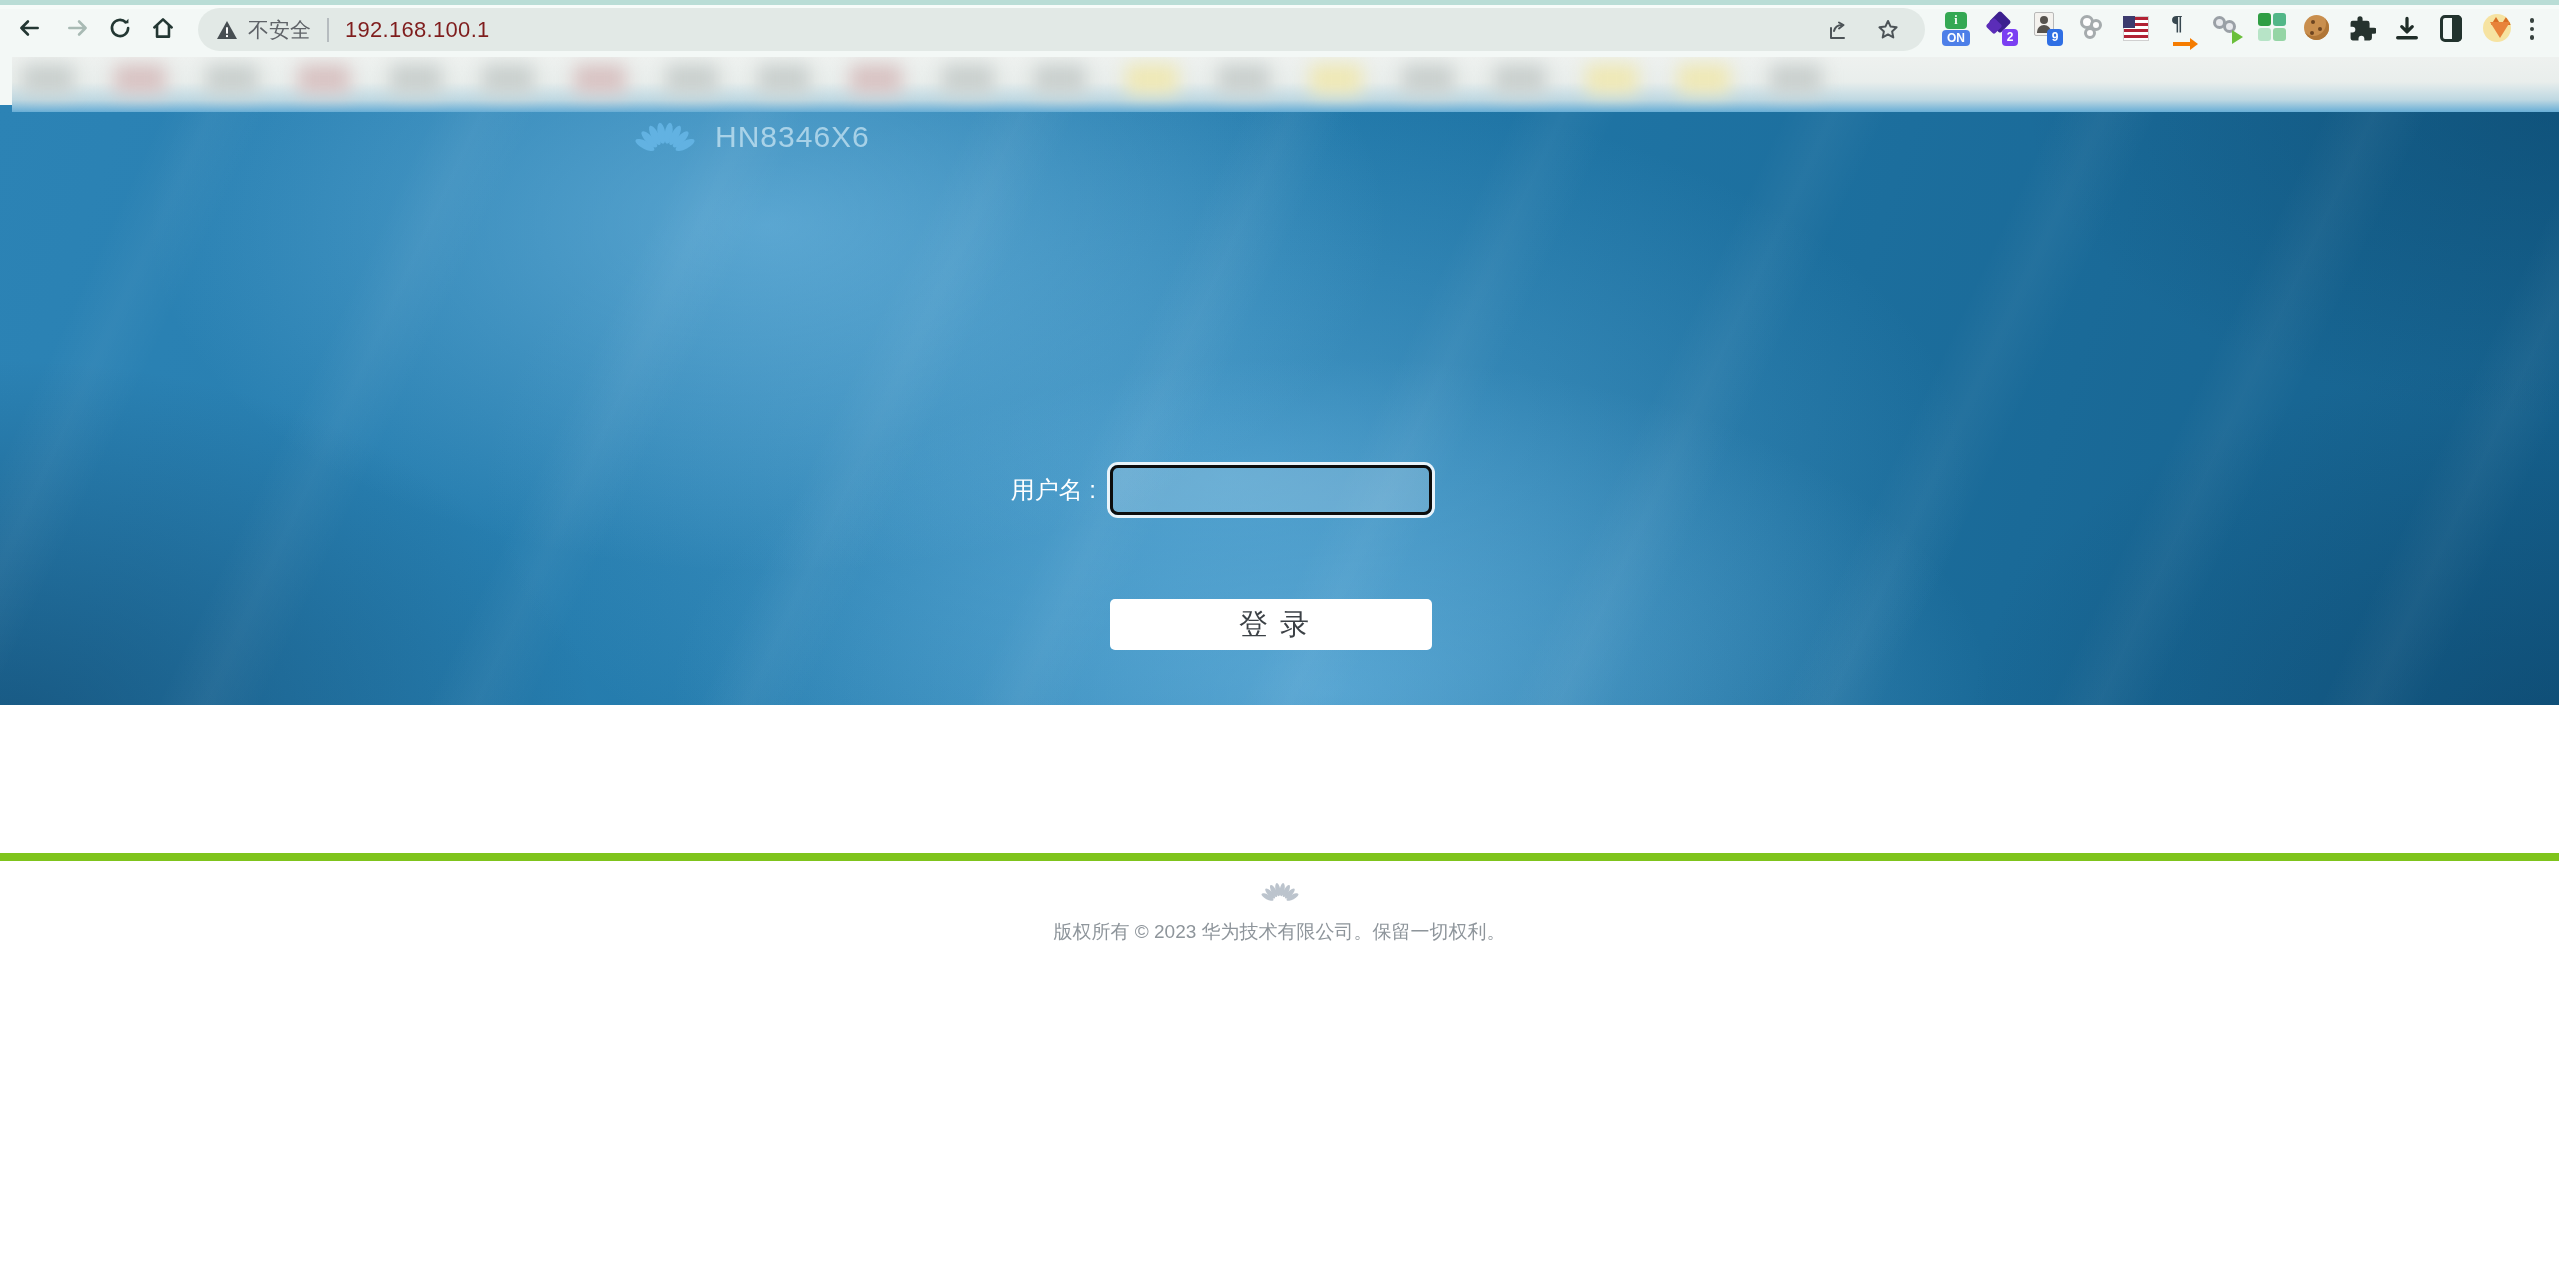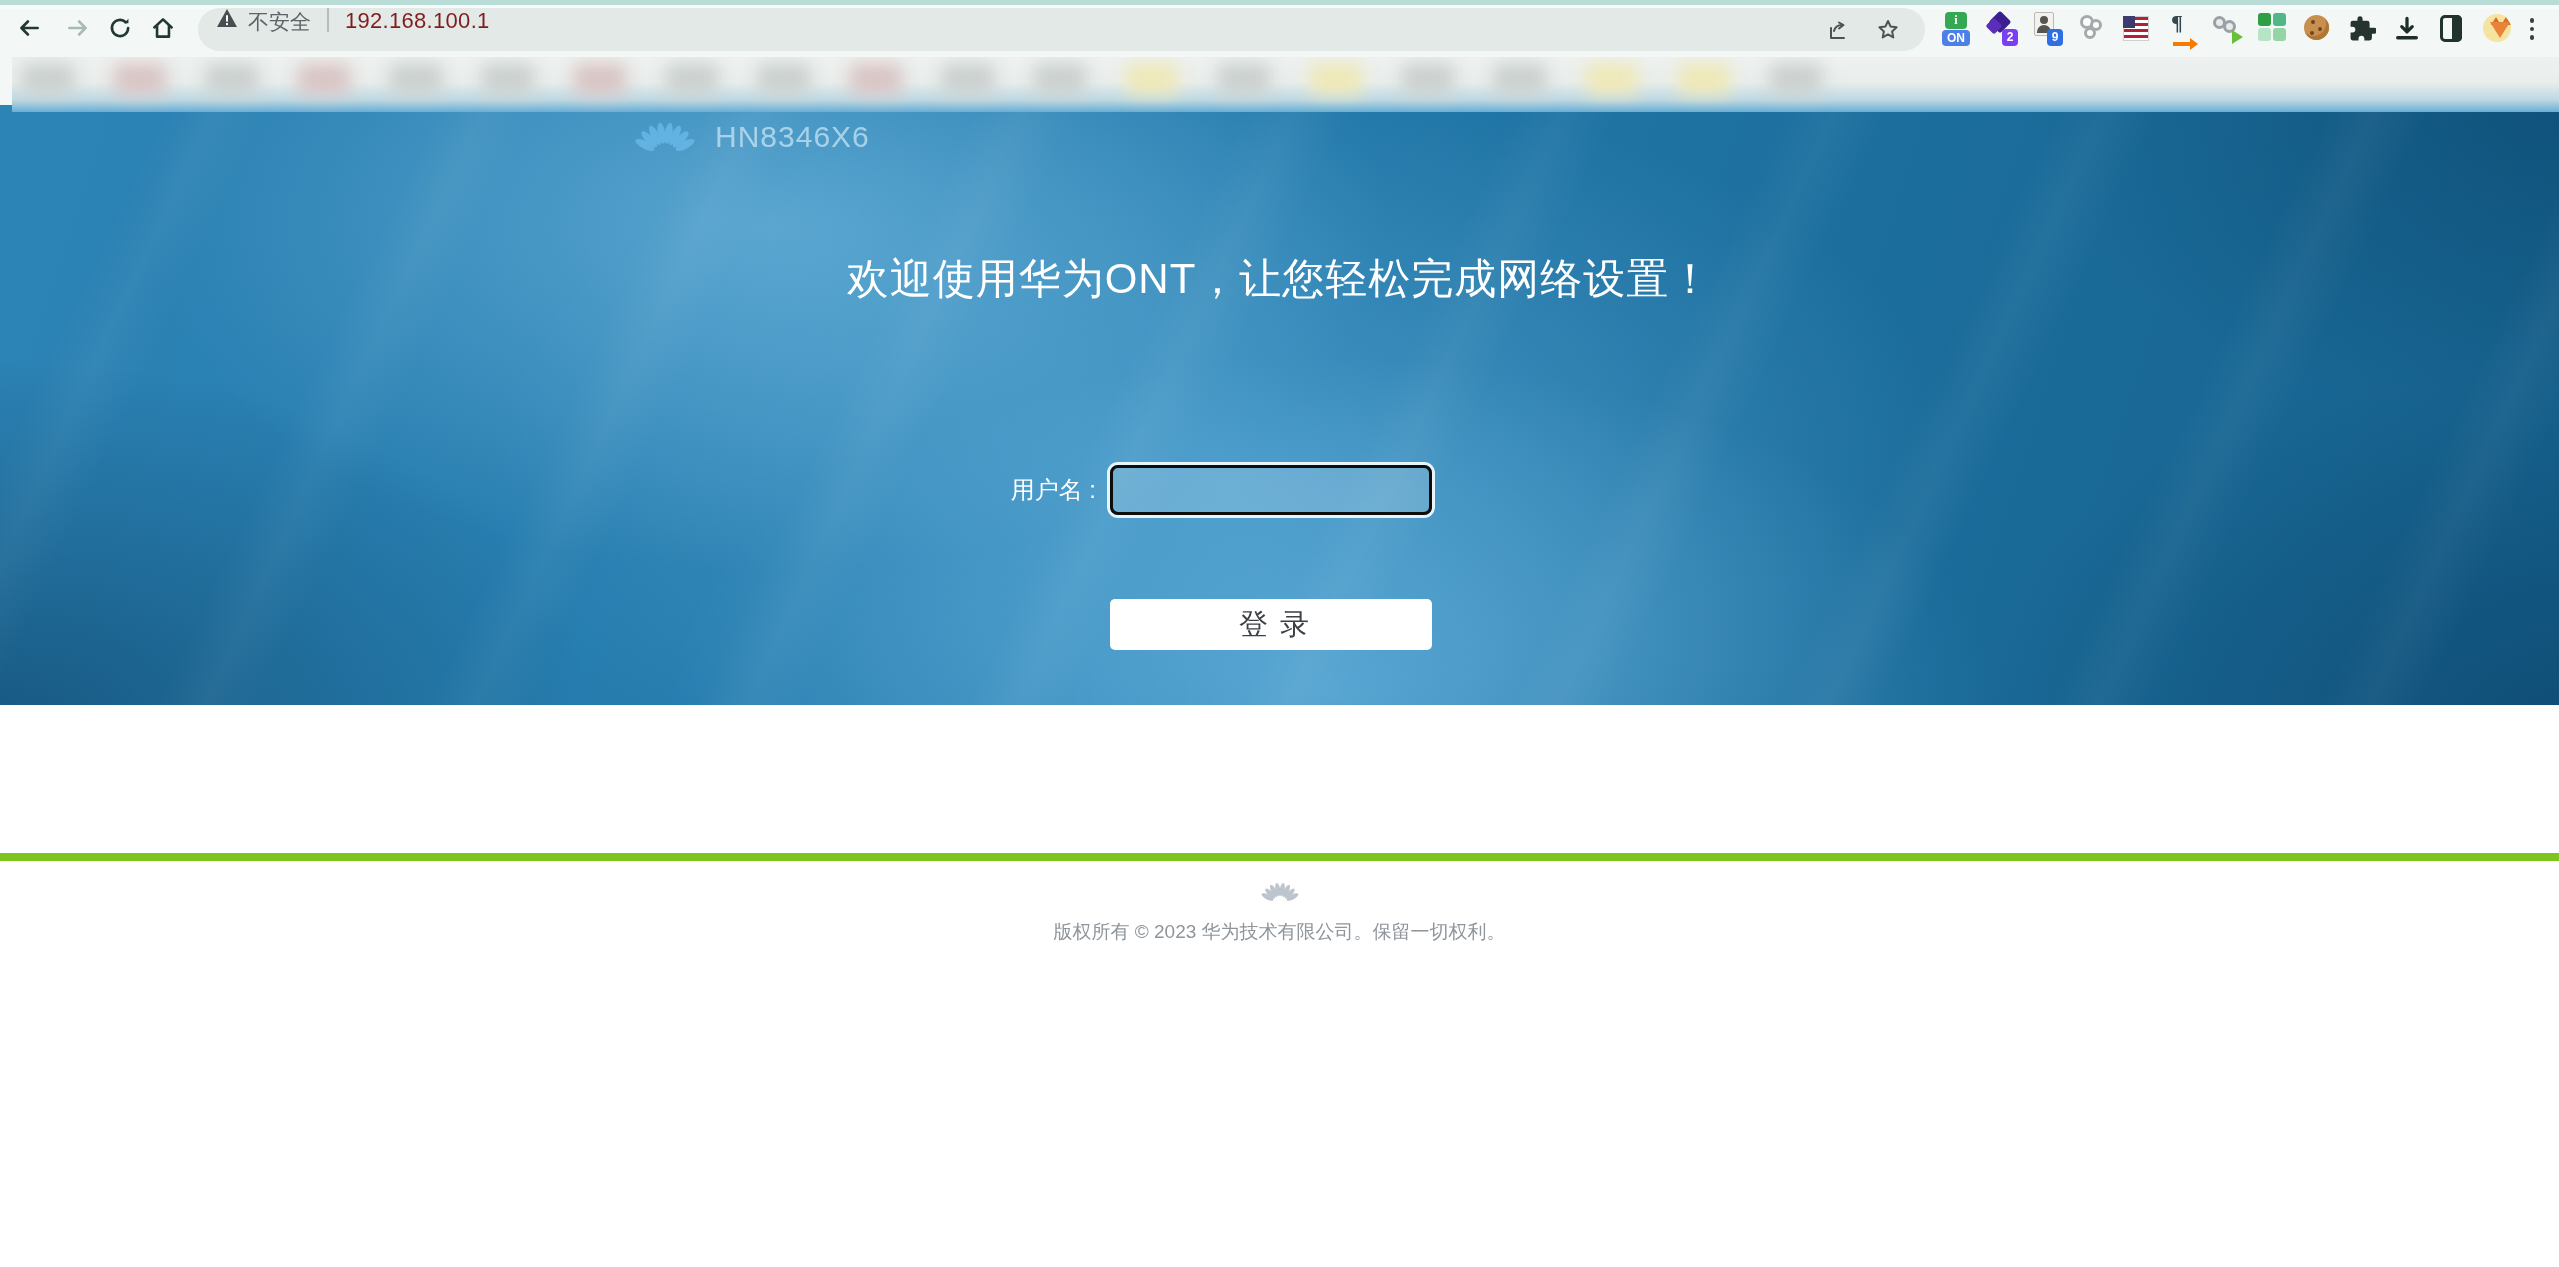--- a/index.html
+++ b/index.html
@@ -12,21 +12,21 @@
   .strip-b { position:absolute; top:5px; left:0; width:100%; height:4px; background:#f6fbf9; }
   .toolbar { position:absolute; top:9px; left:0; width:100%; height:48px; background:#f3f8f6; }
 
   .navbtn { position:absolute; top:10px; width:36px; height:36px; border-radius:50%; display:flex; align-items:center; justify-content:center; color:#233733; }
   .navbtn svg { width:26px; height:26px; stroke:currentColor; stroke-width:2.4; fill:none; stroke-linecap:round; stroke-linejoin:round; }
   .nav-back { left:11px; }
   .nav-fwd  { left:60px; color:#a8bab4; }
   .nav-reload { left:102px; }
   .nav-home { left:145px; }
 
-  .omnibox { position:absolute; top:8px; left:198px; width:1727px; height:43px; border-radius:22px; background:#e2e9e6; display:flex; padding:0 18px; }
+  .omnibox { position:absolute; top:8px; left:198px; width:1727px; height:43px; border-radius:22px; background:#e2e9e6; display:flex; align-items:center; padding:0 18px; }
   .warn-tri { width:22px; height:20px; position:relative; flex:0 0 auto; }
   .warn-tri svg { width:22px; height:20px; }
   .sec-label { color:#5f6368; font-size:21px; margin-left:10px; white-space:nowrap; }
   .omni-divider { width:2px; height:24px; background:#b6bcbf; margin:0 16px; }
   .omni-url { color:#7f1d1d; font-size:22px; letter-spacing:.3px; white-space:nowrap; }
   .omni-right { margin-left:auto; display:flex; align-items:center; gap:24px; padding-right:6px; }
   .omni-icon { width:26px; height:26px; color:#4c5357; display:flex; align-items:center; justify-content:center; }
   .omni-icon svg { width:24px; height:24px; stroke:currentColor; stroke-width:2; fill:none; stroke-linecap:round; stroke-linejoin:round; }
 
   .extrow { position:absolute; top:12px; left:1940px; display:flex; gap:12px; align-items:center; }
@@ -311,21 +311,20 @@
 <div class="hero">
   <div class="hero-streaks"></div>
 
   <div class="brand">
     <svg class="hw">
         <use href="#hw-logo"></use>
       </svg>
     <span class="brand-model">HN8346X6</span>
   </div>
 
-  <div class="headline">欢迎使用华为ONT，让您轻松完成网络设置！</div>
 
   <div class="form-row row-user">
     <span class="form-label">用户名 :</span>
     <input class="tfield focused" type="text" value="" style="">
   </div>
   <button class="login-btn">登 录</button>
 </div>
 
 <div class="green-line"></div>
 

